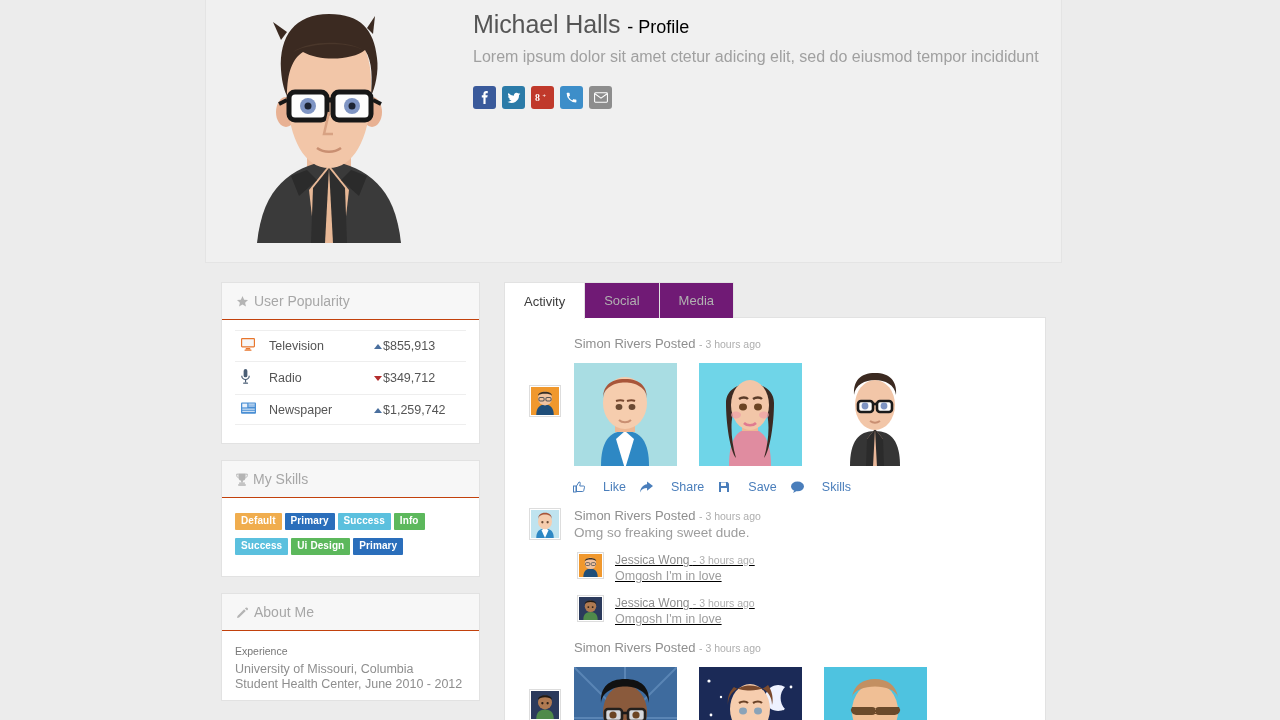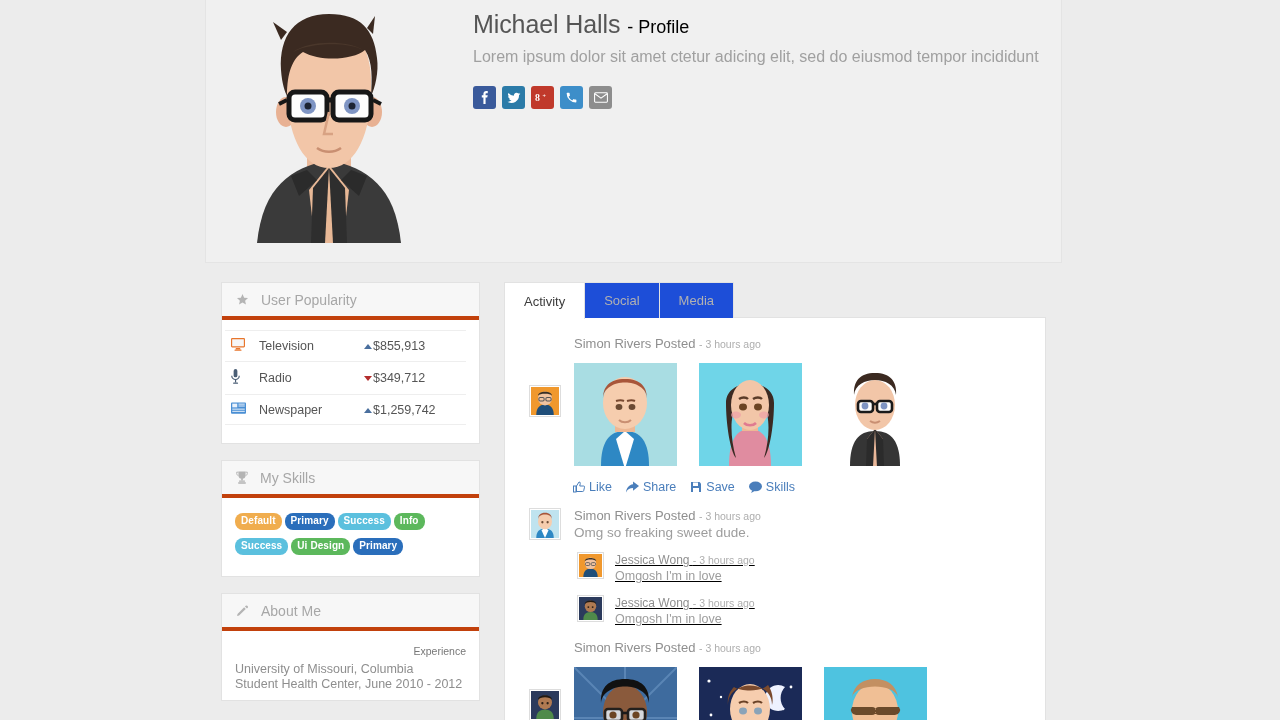--- a/index.html
+++ b/index.html
@@ -72,24 +72,24 @@
 
   
   .panel {
     background: #fff;
     border: 1px solid #e2e2e2;
     margin-bottom: 16px;
   }
   .panel-head {
     height: 37px;
     background: #f7f7f7;
-    border-bottom: 4px solid #c2410c;
+    border-bottom: 1px solid #c2410c;
     display: flex; align-items: center;
     padding: 0 14px;
-    gap: 12px;
+    gap: 5px;
   }
   .panel-head .ph-icon {
     color: #b4b4b4;
     font-size: 13px;
     line-height: 1;
     display: flex; align-items: center;
   }
   .panel-title {
     font-size: 14px; color: #a7a7a7; font-weight: normal;
   }
@@ -115,45 +115,45 @@
   .arrow-up { border-left: 4px solid transparent; border-right: 4px solid transparent; border-bottom: 5px solid #4a6f9e; }
   .arrow-dn { border-left: 4px solid transparent; border-right: 4px solid transparent; border-top: 5px solid #b32d2d; }
 
   
   .skills-body { padding: 12px 13px 16px 13px; }
   .badge {
     display: inline-block;
     font-size: 10px; font-weight: bold;
     color: #fff;
     padding: 3px 6px 4px 6px;
-    border-radius: 8px;
+    border-radius: 1px;
     margin: 0 3px 5px 0;
     line-height: 1;
     letter-spacing: 0.1px;
   }
 
   
   .about-body { padding: 14px 13px 8px 13px; }
-  .about-kicker { font-size: 10.5px; color: #777; margin-bottom: 5px; text-align: right; }
+  .about-kicker { font-size: 10.5px; color: #777; margin-bottom: 5px; }
   .about-title { font-size: 16px; color: #444; font-weight: normal; margin-bottom: 7px; }
   .about-line { font-size: 12.5px; color: #8e8e8e; line-height: 1.18; }
 
   
   .tabs {
     display: flex;
     border-bottom: 1px solid #e2e2e2;
     height: 36px;
   }
   .tab {
     height: 36px;
     padding: 0 19px;
     display: flex; align-items: center;
     font-size: 13px;
     color: #b1b1b1;
-    background: #1d4ed8;
+    background: #701a75;
     border: 1px solid #e2e2e2;
     border-bottom: none;
     border-left: none;
     cursor: pointer;
   }
   .tab:first-child { border-left: 1px solid #e2e2e2; }
   .tab.active {
     background: #fff;
     color: #3c3c3c;
     height: 37px;
@@ -181,21 +181,21 @@
   .feed-meta { font-size: 13px; color: #9a9a9a; }
   .feed-meta .who { color: #8f8f8f; }
   .feed-meta .ago { font-size: 10.5px; color: #aeaeae; }
   .feed-text { font-size: 13.5px; color: #9d9d9d; margin-top: 2px; }
 
   .thumb-row { display: flex; gap: 22px; margin-top: 12px; }
   .thumb { width: 103px; height: 103px; display: block; }
 
   .actions { display: flex; gap: 14px; margin-top: 14px; padding-left: 44px; }
   .action {
-    display: flex; align-items: center; gap: 4px;
+    display: flex; align-items: center; gap: 18px;
     font-size: 12.5px; color: #4a7ebb; cursor: pointer;
   }
   .action svg { display: block; }
 
   .comment-block { margin-top: 6px; text-decoration: underline; }
   .comment { display: flex; gap: 11px; margin-top: 12px; margin-left: 48px; }
   .comment .feed-avatar { width: 27px; height: 27px; flex: 0 0 27px; }
   .comment .feed-meta { font-size: 12px; }
   .comment .feed-text { font-size: 12.5px; }
 
@@ -286,21 +286,21 @@
 
   <div class="panel">
     <div class="panel-head">
       <span class="ph-icon">
         <svg width="13" height="13" viewBox="0 0 24 24" fill="#b4b4b4">
             <path d="M12 2l3 6.6 7.2.8-5.4 4.8 1.6 7L12 17.6 5.6 21.2l1.6-7L1.8 9.4 9 8.6z"></path>
           </svg>
       </span>
       <span class="panel-title">User Popularity</span>
     </div>
-    <div class="panel-body" style="padding:10px 13px 18px 3px;">
+    <div class="panel-body" style="padding:10px 13px 18px 13px;">
       <table class="pop-table">
         <tbody>
             <tr>
           <td class="pop-ico">
             <svg width="14" height="13" viewBox="0 0 24 22" fill="#e8762c">
                   <rect x="0" y="0" width="24" height="16" rx="2"></rect>
                   <rect x="2" y="2" width="20" height="12" fill="#f6f6f6"></rect>
                   <rect x="8" y="17" width="8" height="2.5" rx="1"></rect>
                   <rect x="6" y="19.5" width="12" height="2.2" rx="1"></rect>
                 </svg>

